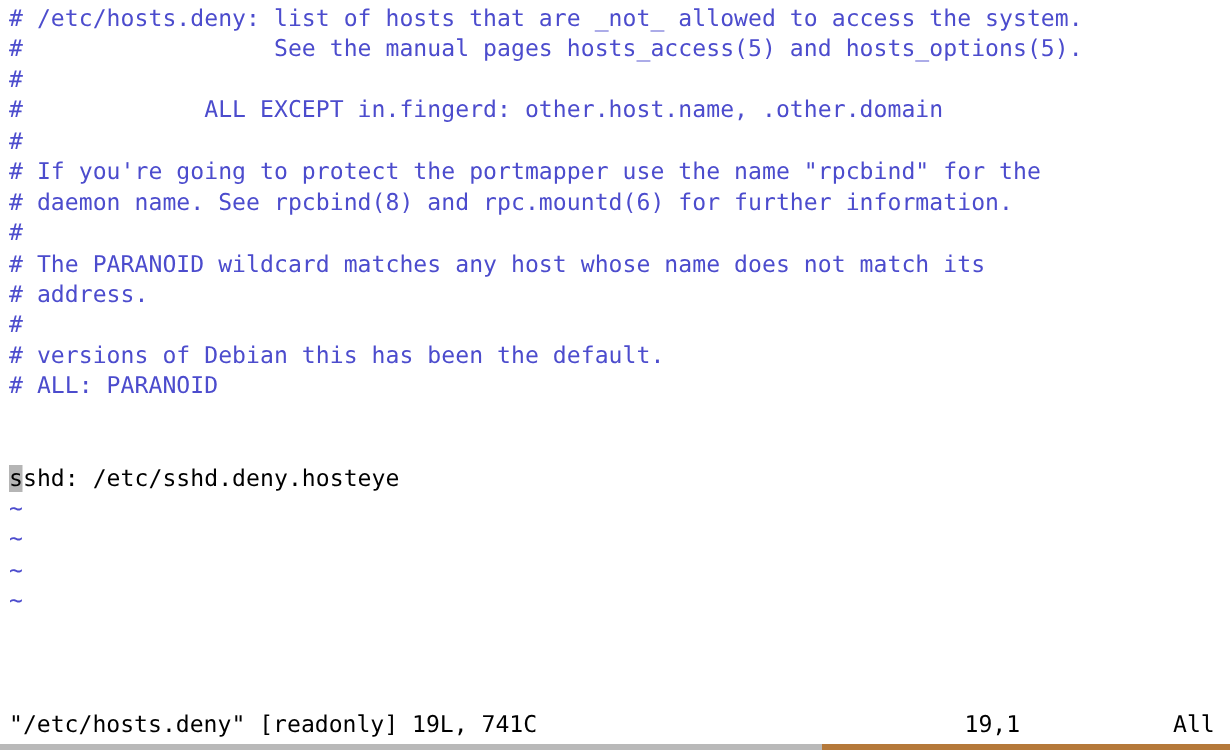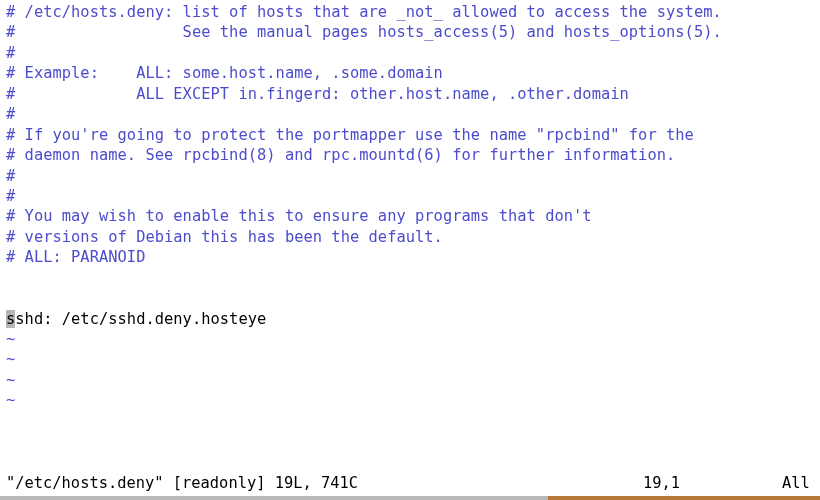--- a/index.html
+++ b/index.html
@@ -97,28 +97,28 @@
 </style>
 </head>
 <body>
 
 <div id="editor">
 
   <div class="buffer">
     <div class="line comment"># /etc/hosts.deny: list of hosts that are _not_ allowed to access the system.</div>
     <div class="line comment">#                  See the manual pages hosts_access(5) and hosts_options(5).</div>
     <div class="line comment">#</div>
-    <div class="line comment"># Example:    ALL: some.host.name, .some.domain</div>
     <div class="line comment">#             ALL EXCEPT in.fingerd: other.host.name, .other.domain</div>
     <div class="line comment">#</div>
     <div class="line comment"># If you're going to protect the portmapper use the name "rpcbind" for the</div>
     <div class="line comment"># daemon name. See rpcbind(8) and rpc.mountd(6) for further information.</div>
     <div class="line comment">#</div>
+    <div class="line comment"># The PARANOID wildcard matches any host whose name does not match its</div>
+    <div class="line comment"># address.</div>
     <div class="line comment">#</div>
-    <div class="line comment"># You may wish to enable this to ensure any programs that don't</div>
     <div class="line comment"># versions of Debian this has been the default.</div>
     <div class="line comment"># ALL: PARANOID</div>
     <div class="line"></div>
     <div class="line"></div>
     <div class="line code"><span class="cursor">s</span><span>shd: /etc/sshd.deny.hosteye</span></div>
     <div class="line tilde">~</div>
     <div class="line tilde">~</div>
     <div class="line tilde">~</div>
     <div class="line tilde">~</div>
   </div>

